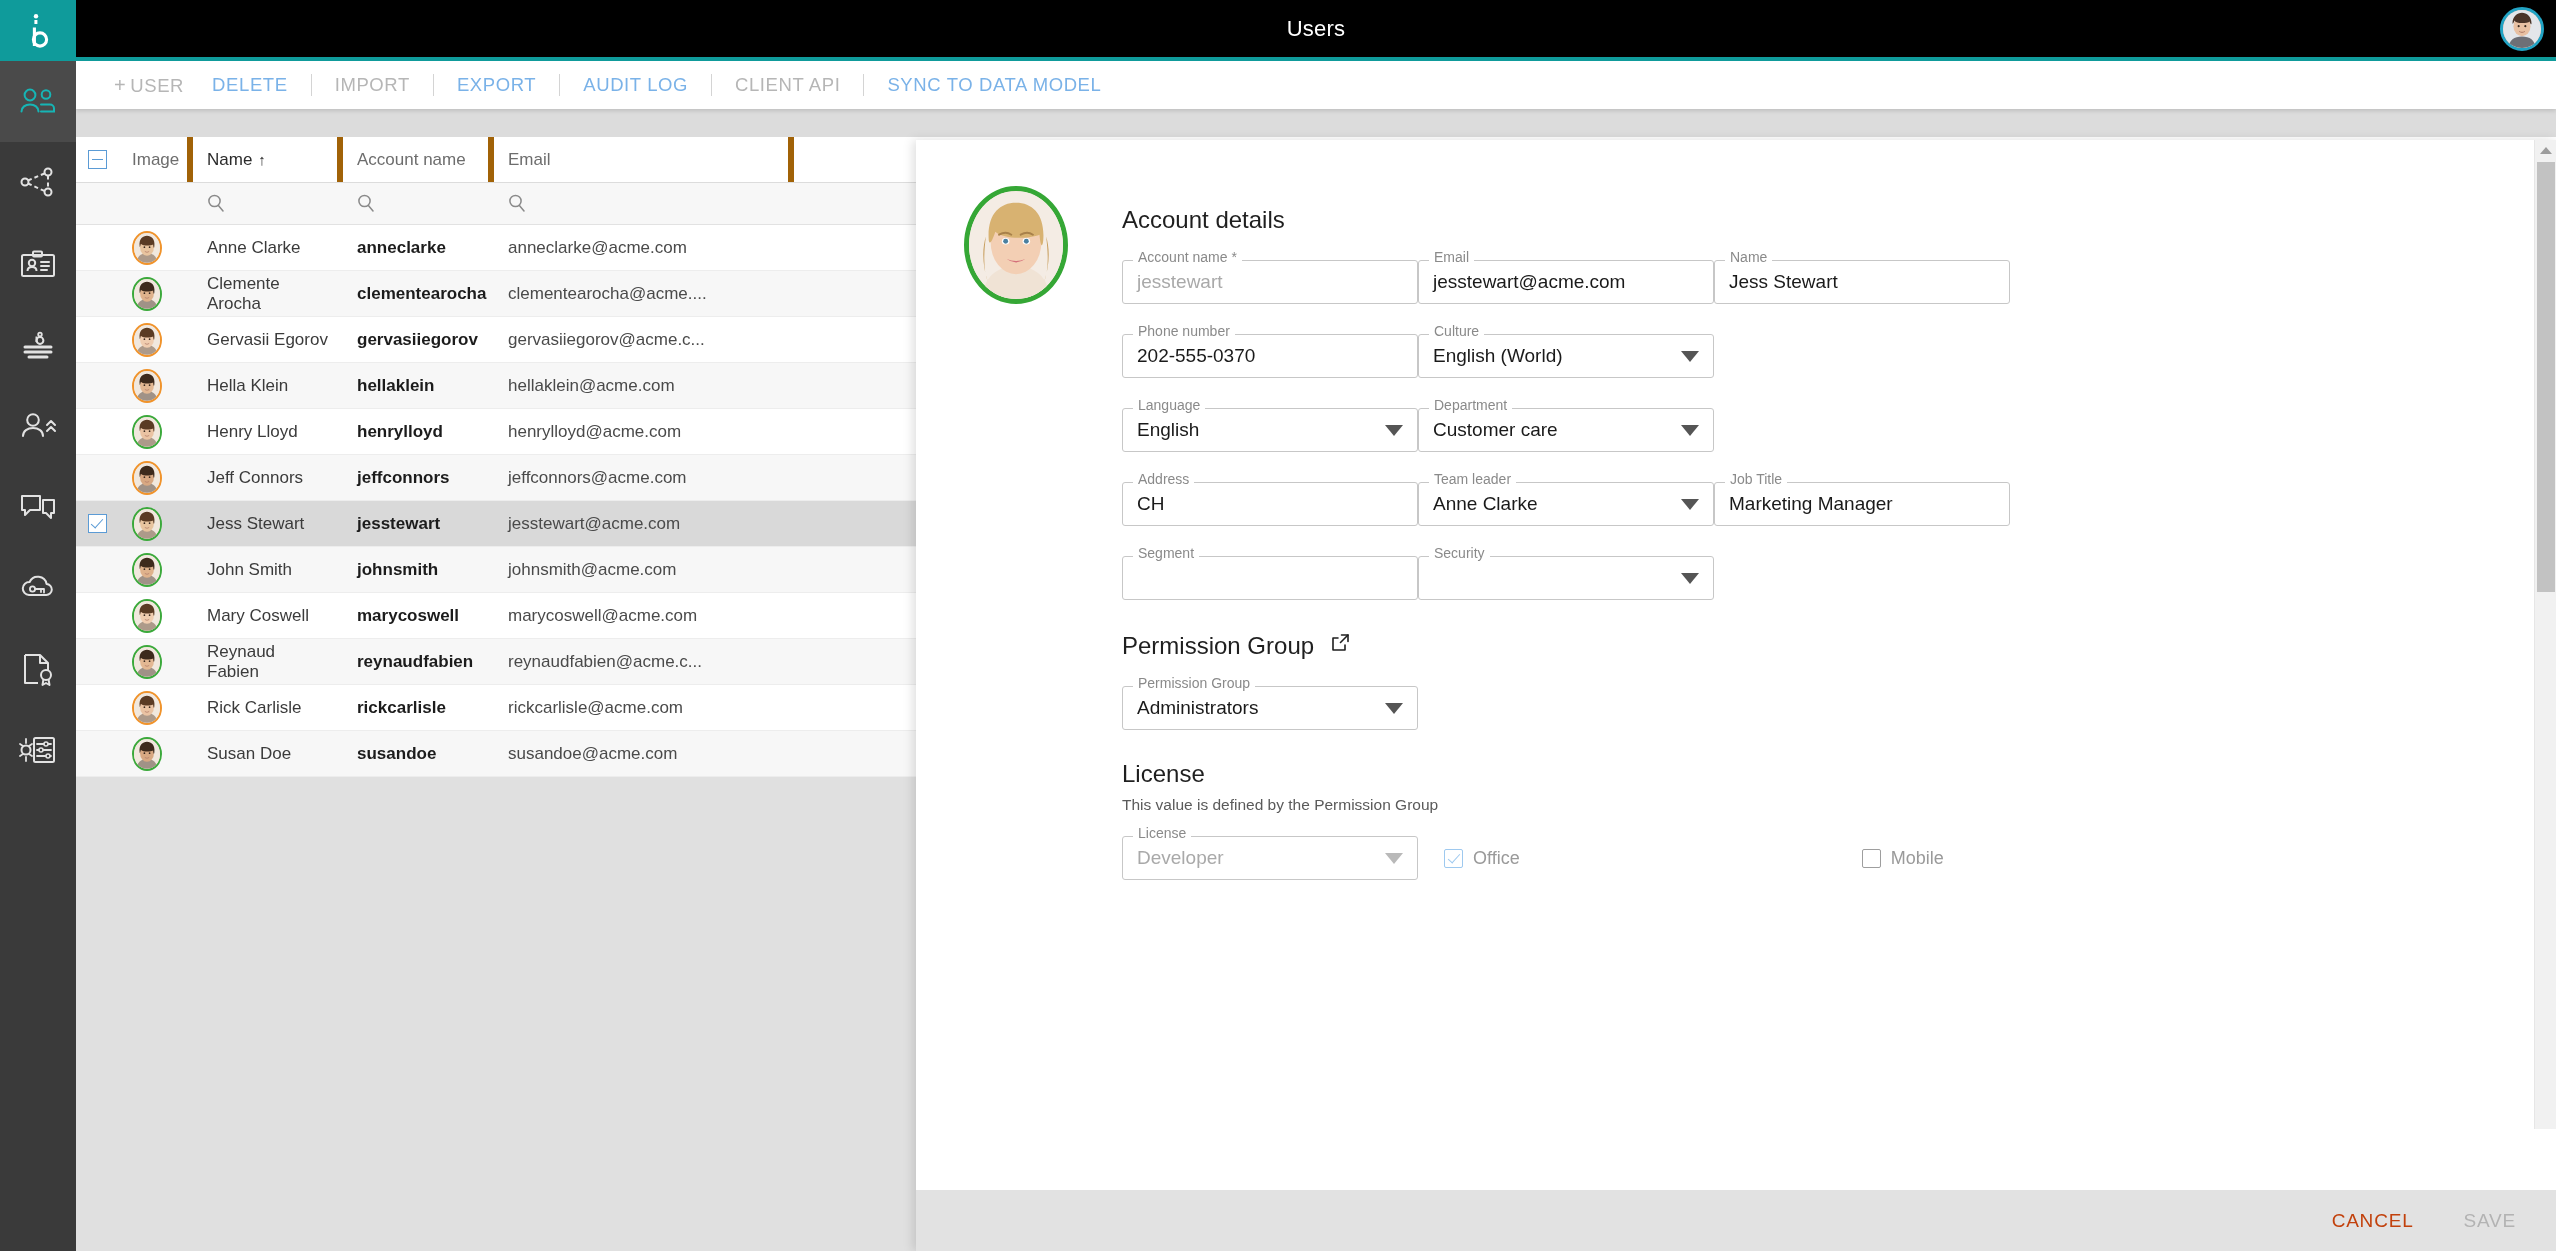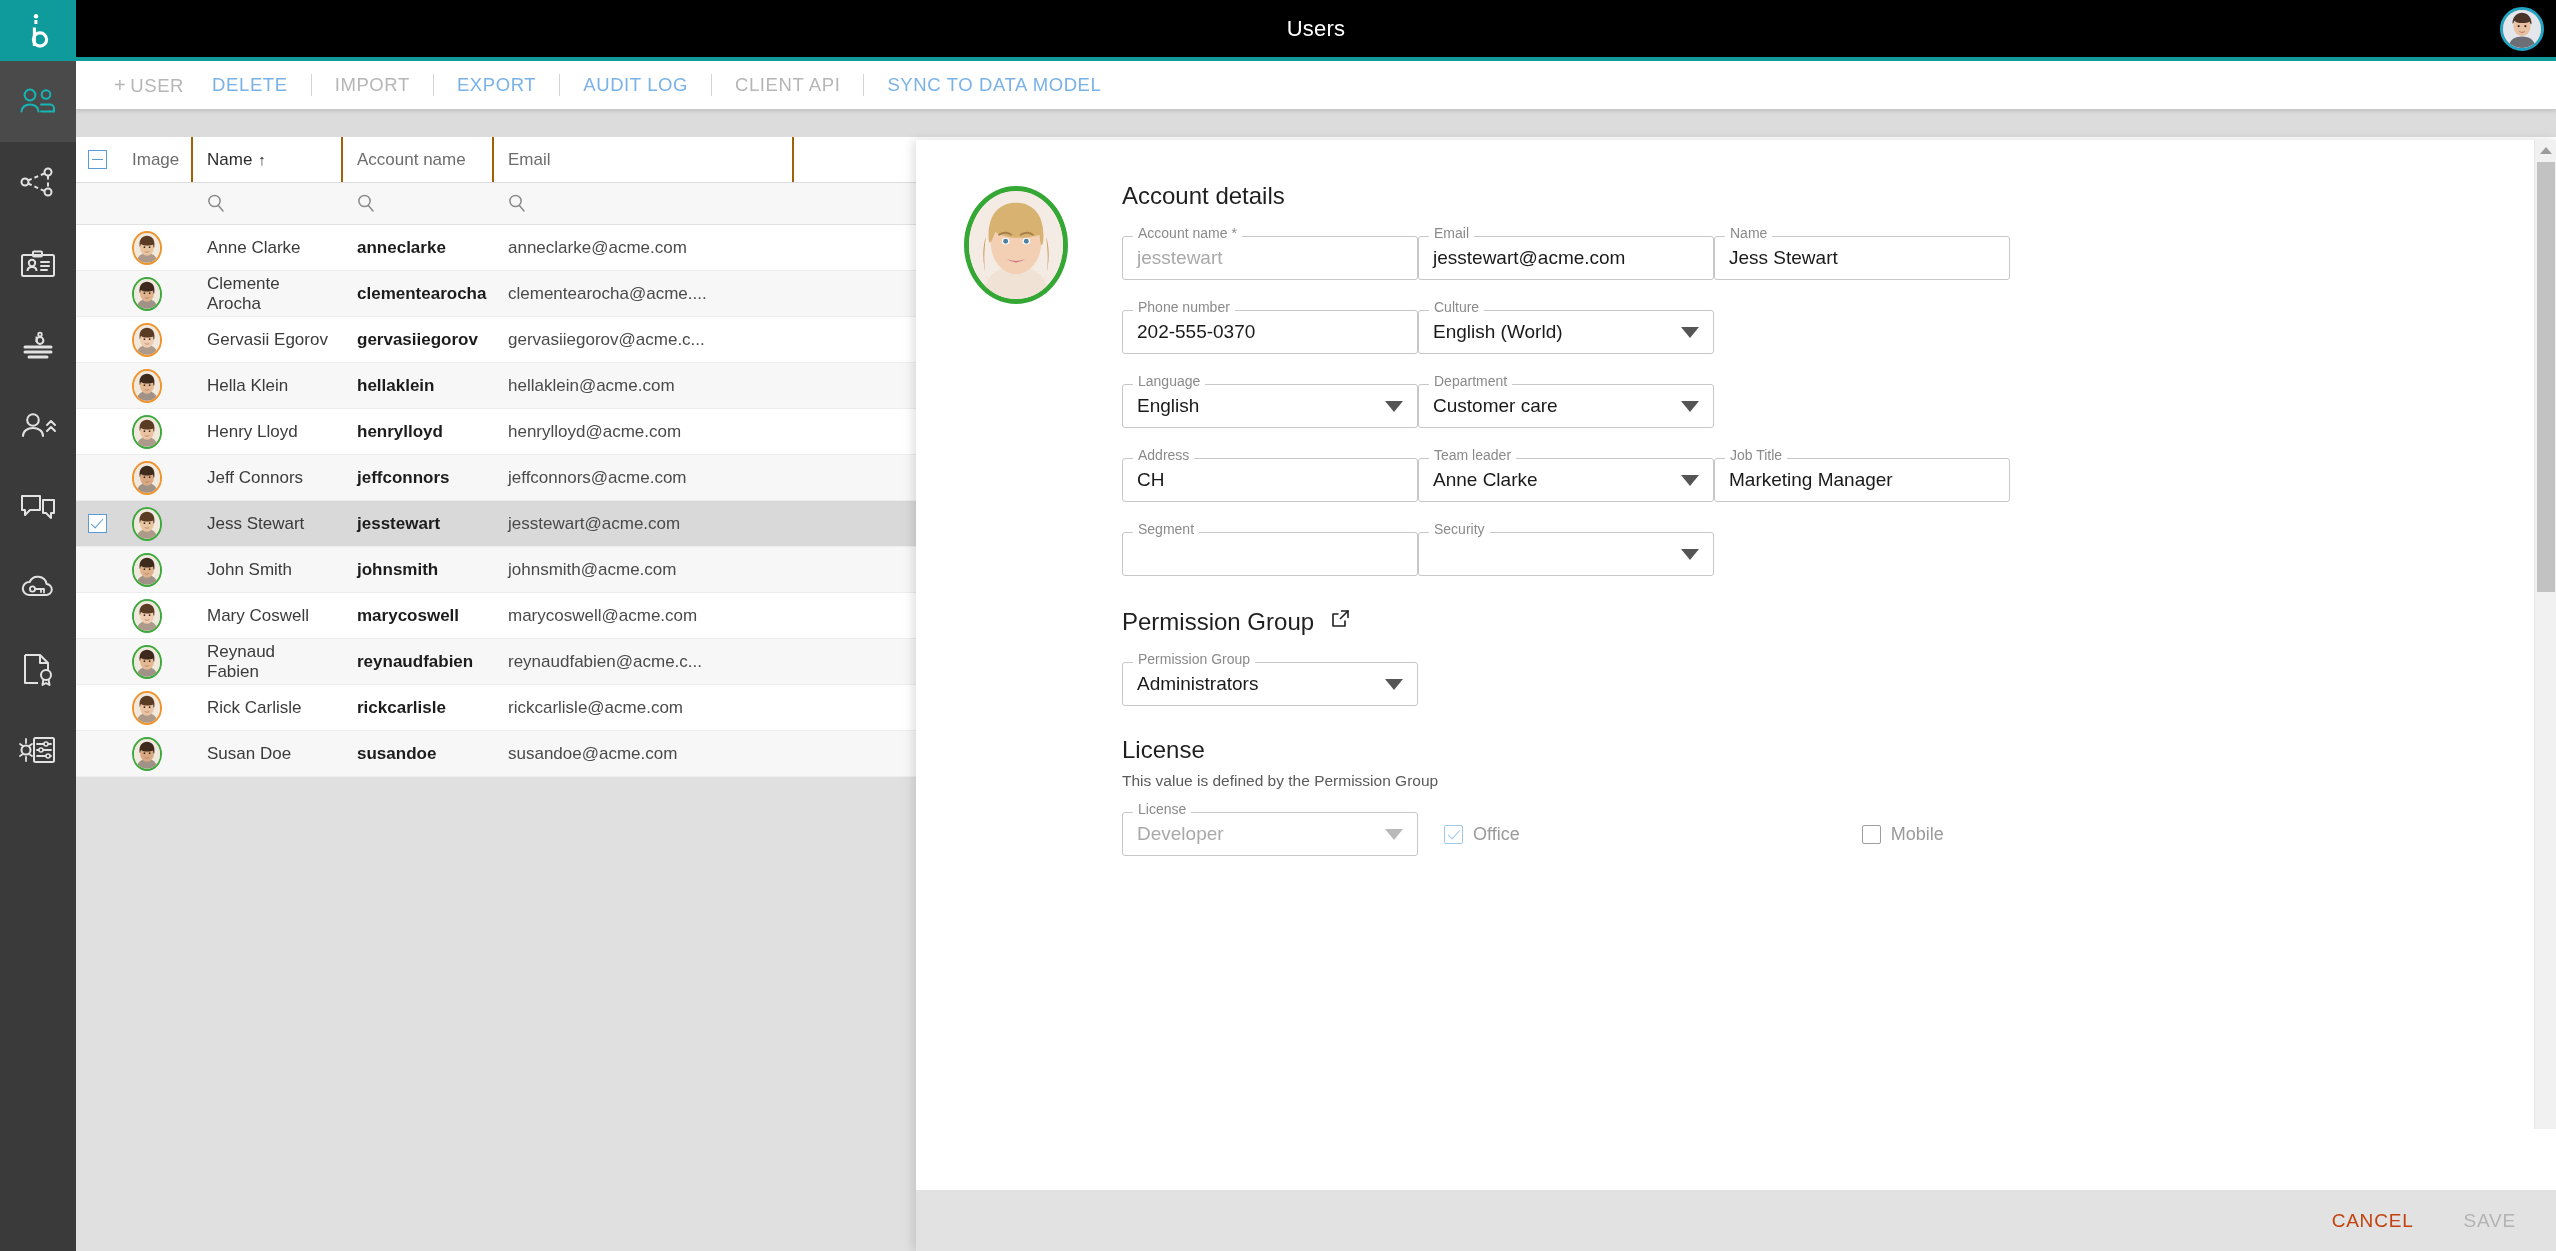--- a/index.html
+++ b/index.html
@@ -71,21 +71,21 @@
     position: absolute; left: 76px; top: 109px; right: 0; bottom: 0;
     background: #e0e0e0; overflow: hidden; z-index: 10;
   }
   .tbl-topstrip { height: 28px; background: #dcdcdc; }
   .tbl { width: 2480px; background: #fff; }
   .thead {
     display: flex; height: 46px; align-items: stretch;
     border-bottom: 1px solid #dcdcdc; background: #fff;
   }
   .th {
-    border-right: 2px solid #a16207; display: flex; align-items: center;
+    border-right: 6px solid #a16207; display: flex; align-items: center;
     padding: 0 14px; font-size: 17px; color: #6d6d6d;
   }
   .th.name-col { color: #2b2b2b; }
   .col-chk   { width: 42px; justify-content: center; padding: 0; border-right: none; }
   .col-img   { width: 75px; }
   .col-name  { width: 150px; }
   .col-acct  { width: 151px; }
   .col-email { width: 300px; }
   .col-rest  { flex: 1; border-right: none; }
   .sort-arrow { margin-left: 6px; font-size: 15px; color: #2b2b2b; }
@@ -141,21 +141,21 @@
   .panel-body {
     flex: 1; overflow: hidden; position: relative;
     padding: 42px 0 0 0;
   }
   .panel-inner { padding: 0 48px 0 48px; display: flex; gap: 38px; }
   .panel-avatar-col { width: 120px; flex: 0 0 120px; padding-top: 4px; }
   .big-avatar {
     width: 104px; height: 118px; border-radius: 50%;
     border: 5px solid #35a735; overflow: hidden; background: #f3e6da;
   }
-  .panel-fields { flex: 1; }
+  .panel-fields { flex: 1; margin-top: 24px; }
 
   .sec-title {
     font-size: 24px; color: #1f1f1f; font-weight: 400;
     margin: 0 0 26px 0;
   }
   .sec-title.tight { margin-bottom: 8px; }
   .sec-sub { font-size: 15.5px; color: #5a5a5a; margin-bottom: 22px; }
   .sec-title .ext { margin-left: 10px; vertical-align: 2px; }
 
   .grid3 { display: flex; margin-bottom: 30px; }

